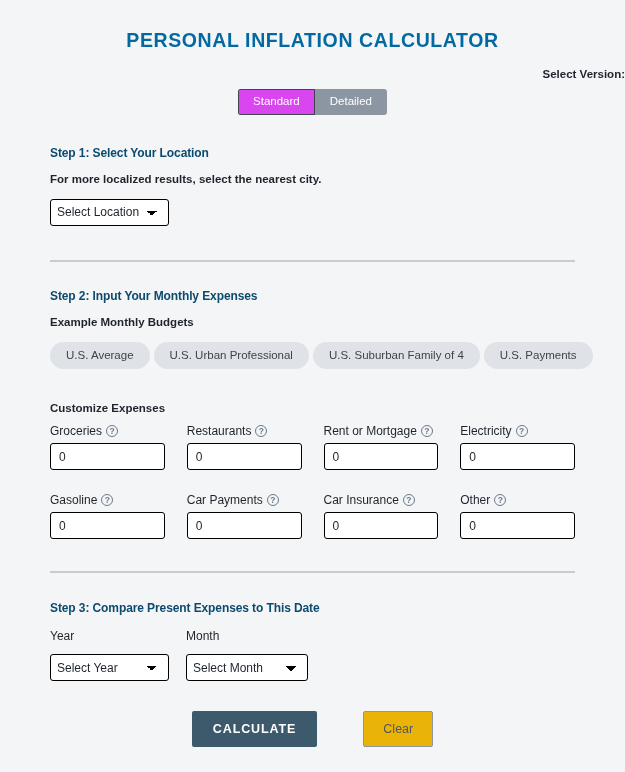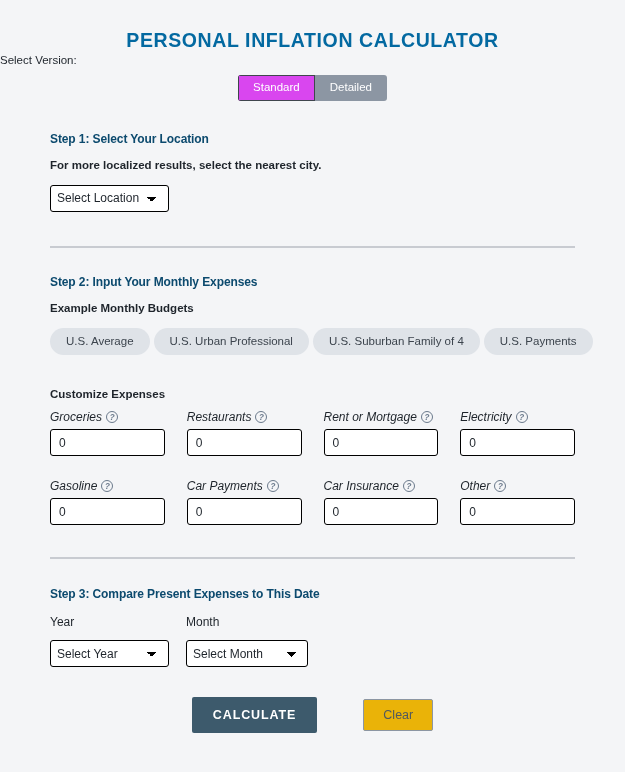--- a/index.html
+++ b/index.html
@@ -27,25 +27,25 @@
   .app-title {
     margin: 0;
     padding-top: 29px;
     text-align: center;
     font-size: 19.5px;
     font-weight: bold;
     letter-spacing: 0.6px;
     color: #0369a1;
   }
   .version-label {
-    text-align: left;
+    text-align: right;
     font-size: 11.5px;
-    font-weight: normal;
-    color: #1e242b;
-    margin-top: 2px;
+    font-weight: bold;
+    color: #1e242b;
+    margin-top: 16px;
   }
   .toggle-group {
     display: flex;
     justify-content: center;
     margin-top: 9px;
   }
   .toggle-wrap {
     display: flex;
     border-radius: 3px;
     overflow: hidden;
@@ -145,21 +145,20 @@
     margin-top: 10px;
   }
   .field-label {
     font-size: 12px;
     color: #1e242b;
     display: flex;
     align-items: center;
     gap: 4px;
     white-space: nowrap;
     margin-bottom: 5px;
-    font-style: italic;
   }
   .help-icon {
     display: inline-flex;
     width: 12px;
     height: 12px;
     flex: 0 0 12px;
     align-items: center;
     justify-content: center;
     border: 1px solid #6b7a8c;
     border-radius: 50%;
@@ -194,21 +193,20 @@
   .date-label {
     font-size: 12px;
     color: #1e242b;
     margin-bottom: 11px;
   }
 
   
   .actions {
     display: flex;
     justify-content: center;
-    align-items: center;
     gap: 46px;
     margin-top: 30px;
   }
   .btn-calculate {
     background: #3d5a6c;
     color: #ffffff;
     border: none;
     border-radius: 2px;
     font-family: "Liberation Sans", sans-serif;
     font-size: 12.5px;

